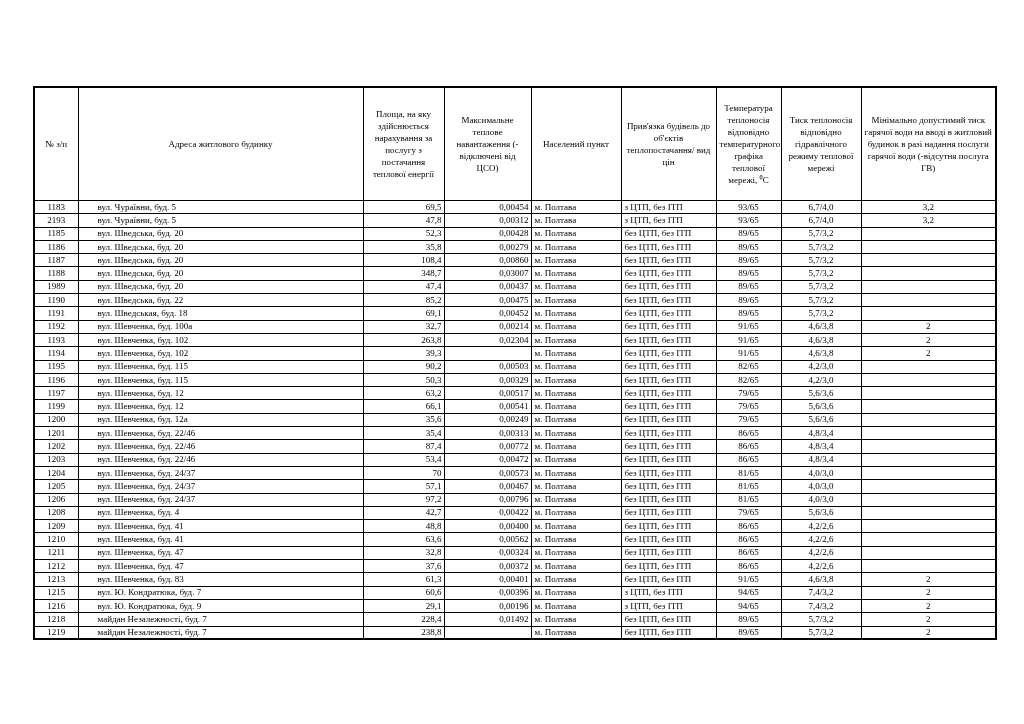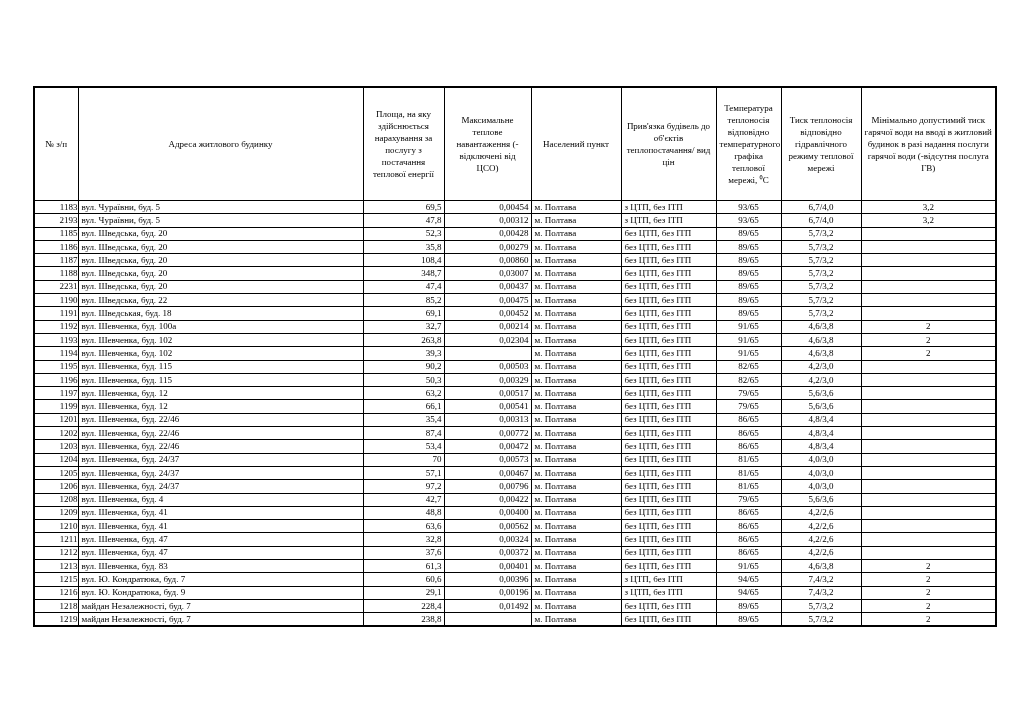--- a/index.html
+++ b/index.html
@@ -52,22 +52,22 @@
   col.c1 { width: 44px; }
   col.c2 { width: 285px; }
   col.c3 { width: 81px; }
   col.c4 { width: 87px; }
   col.c5 { width: 90px; }
   col.c6 { width: 95px; }
   col.c7 { width: 65px; }
   col.c8 { width: 80px; }
   col.c9 { width: 135px; }
   
-  table.buildings tbody td:nth-child(1) { text-align: right; }
-  table.buildings tbody td:nth-child(2) { text-align: left; padding-left: 3px; }
+  table.buildings tbody td:nth-child(1) { text-align: center; }
+  table.buildings tbody td:nth-child(2) { text-align: left; padding-left: 19px; }
   table.buildings tbody td:nth-child(3),
   table.buildings tbody td:nth-child(4) { text-align: right; padding-right: 2px; }
   table.buildings tbody td:nth-child(5),
   table.buildings tbody td:nth-child(6) { text-align: left; padding-left: 3px; }
   table.buildings tbody td:nth-child(7),
   table.buildings tbody td:nth-child(8),
   table.buildings tbody td:nth-child(9) { text-align: center; }
 </style>
 </head>
 <body>
@@ -159,21 +159,21 @@
           <td>вул. Шведська, буд. 20</td>
           <td>348,7</td>
           <td>0,03007</td>
           <td>м. Полтава</td>
           <td>без ЦТП, без ІТП</td>
           <td>89/65</td>
           <td>5,7/3,2</td>
           <td></td>
         </tr>
         <tr>
-          <td>2231</td>
+          <td>1989</td>
           <td>вул. Шведська, буд. 20</td>
           <td>47,4</td>
           <td>0,00437</td>
           <td>м. Полтава</td>
           <td>без ЦТП, без ІТП</td>
           <td>89/65</td>
           <td>5,7/3,2</td>
           <td></td>
         </tr>
         <tr>
@@ -262,20 +262,31 @@
           <td>без ЦТП, без ІТП</td>
           <td>79/65</td>
           <td>5,6/3,6</td>
           <td></td>
         </tr>
         <tr>
           <td>1199</td>
           <td>вул. Шевченка, буд. 12</td>
           <td>66,1</td>
           <td>0,00541</td>
+          <td>м. Полтава</td>
+          <td>без ЦТП, без ІТП</td>
+          <td>79/65</td>
+          <td>5,6/3,6</td>
+          <td></td>
+        </tr>
+        <tr>
+          <td>1200</td>
+          <td>вул. Шевченка, буд. 12а</td>
+          <td>35,6</td>
+          <td>0,00249</td>
           <td>м. Полтава</td>
           <td>без ЦТП, без ІТП</td>
           <td>79/65</td>
           <td>5,6/3,6</td>
           <td></td>
         </tr>
         <tr>
           <td>1201</td>
           <td>вул. Шевченка, буд. 22/46</td>
           <td>35,4</td>

